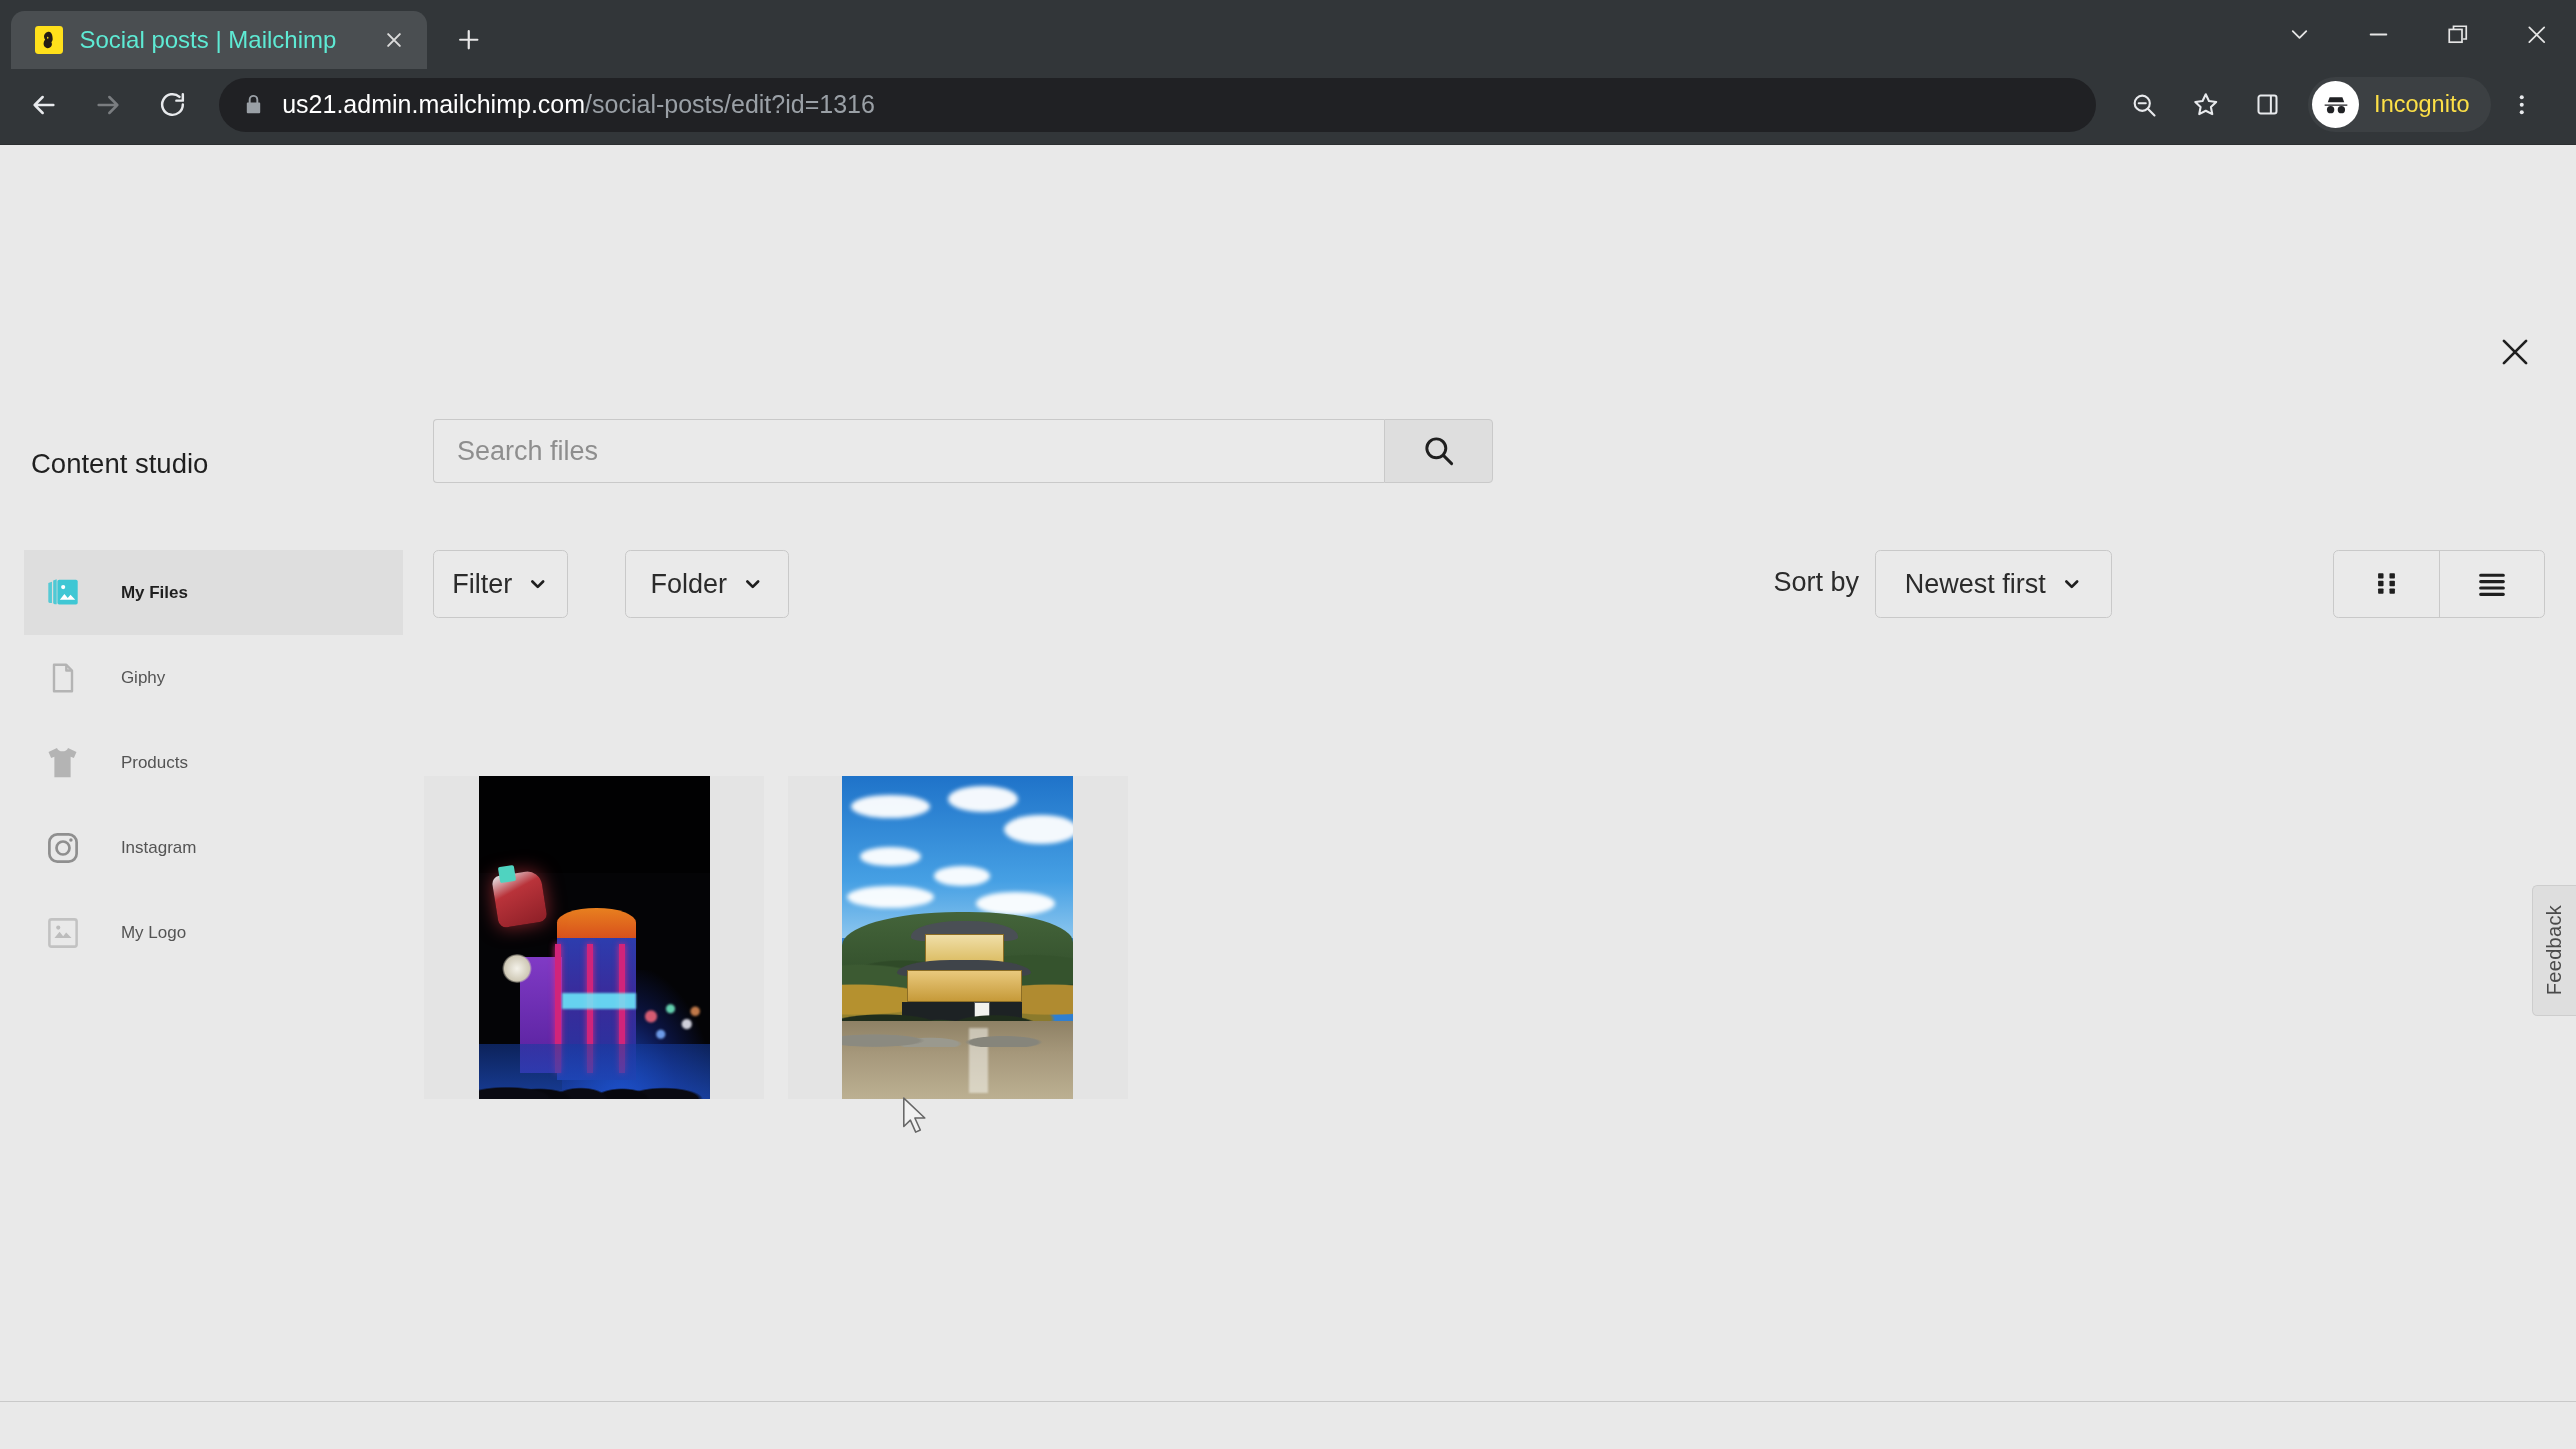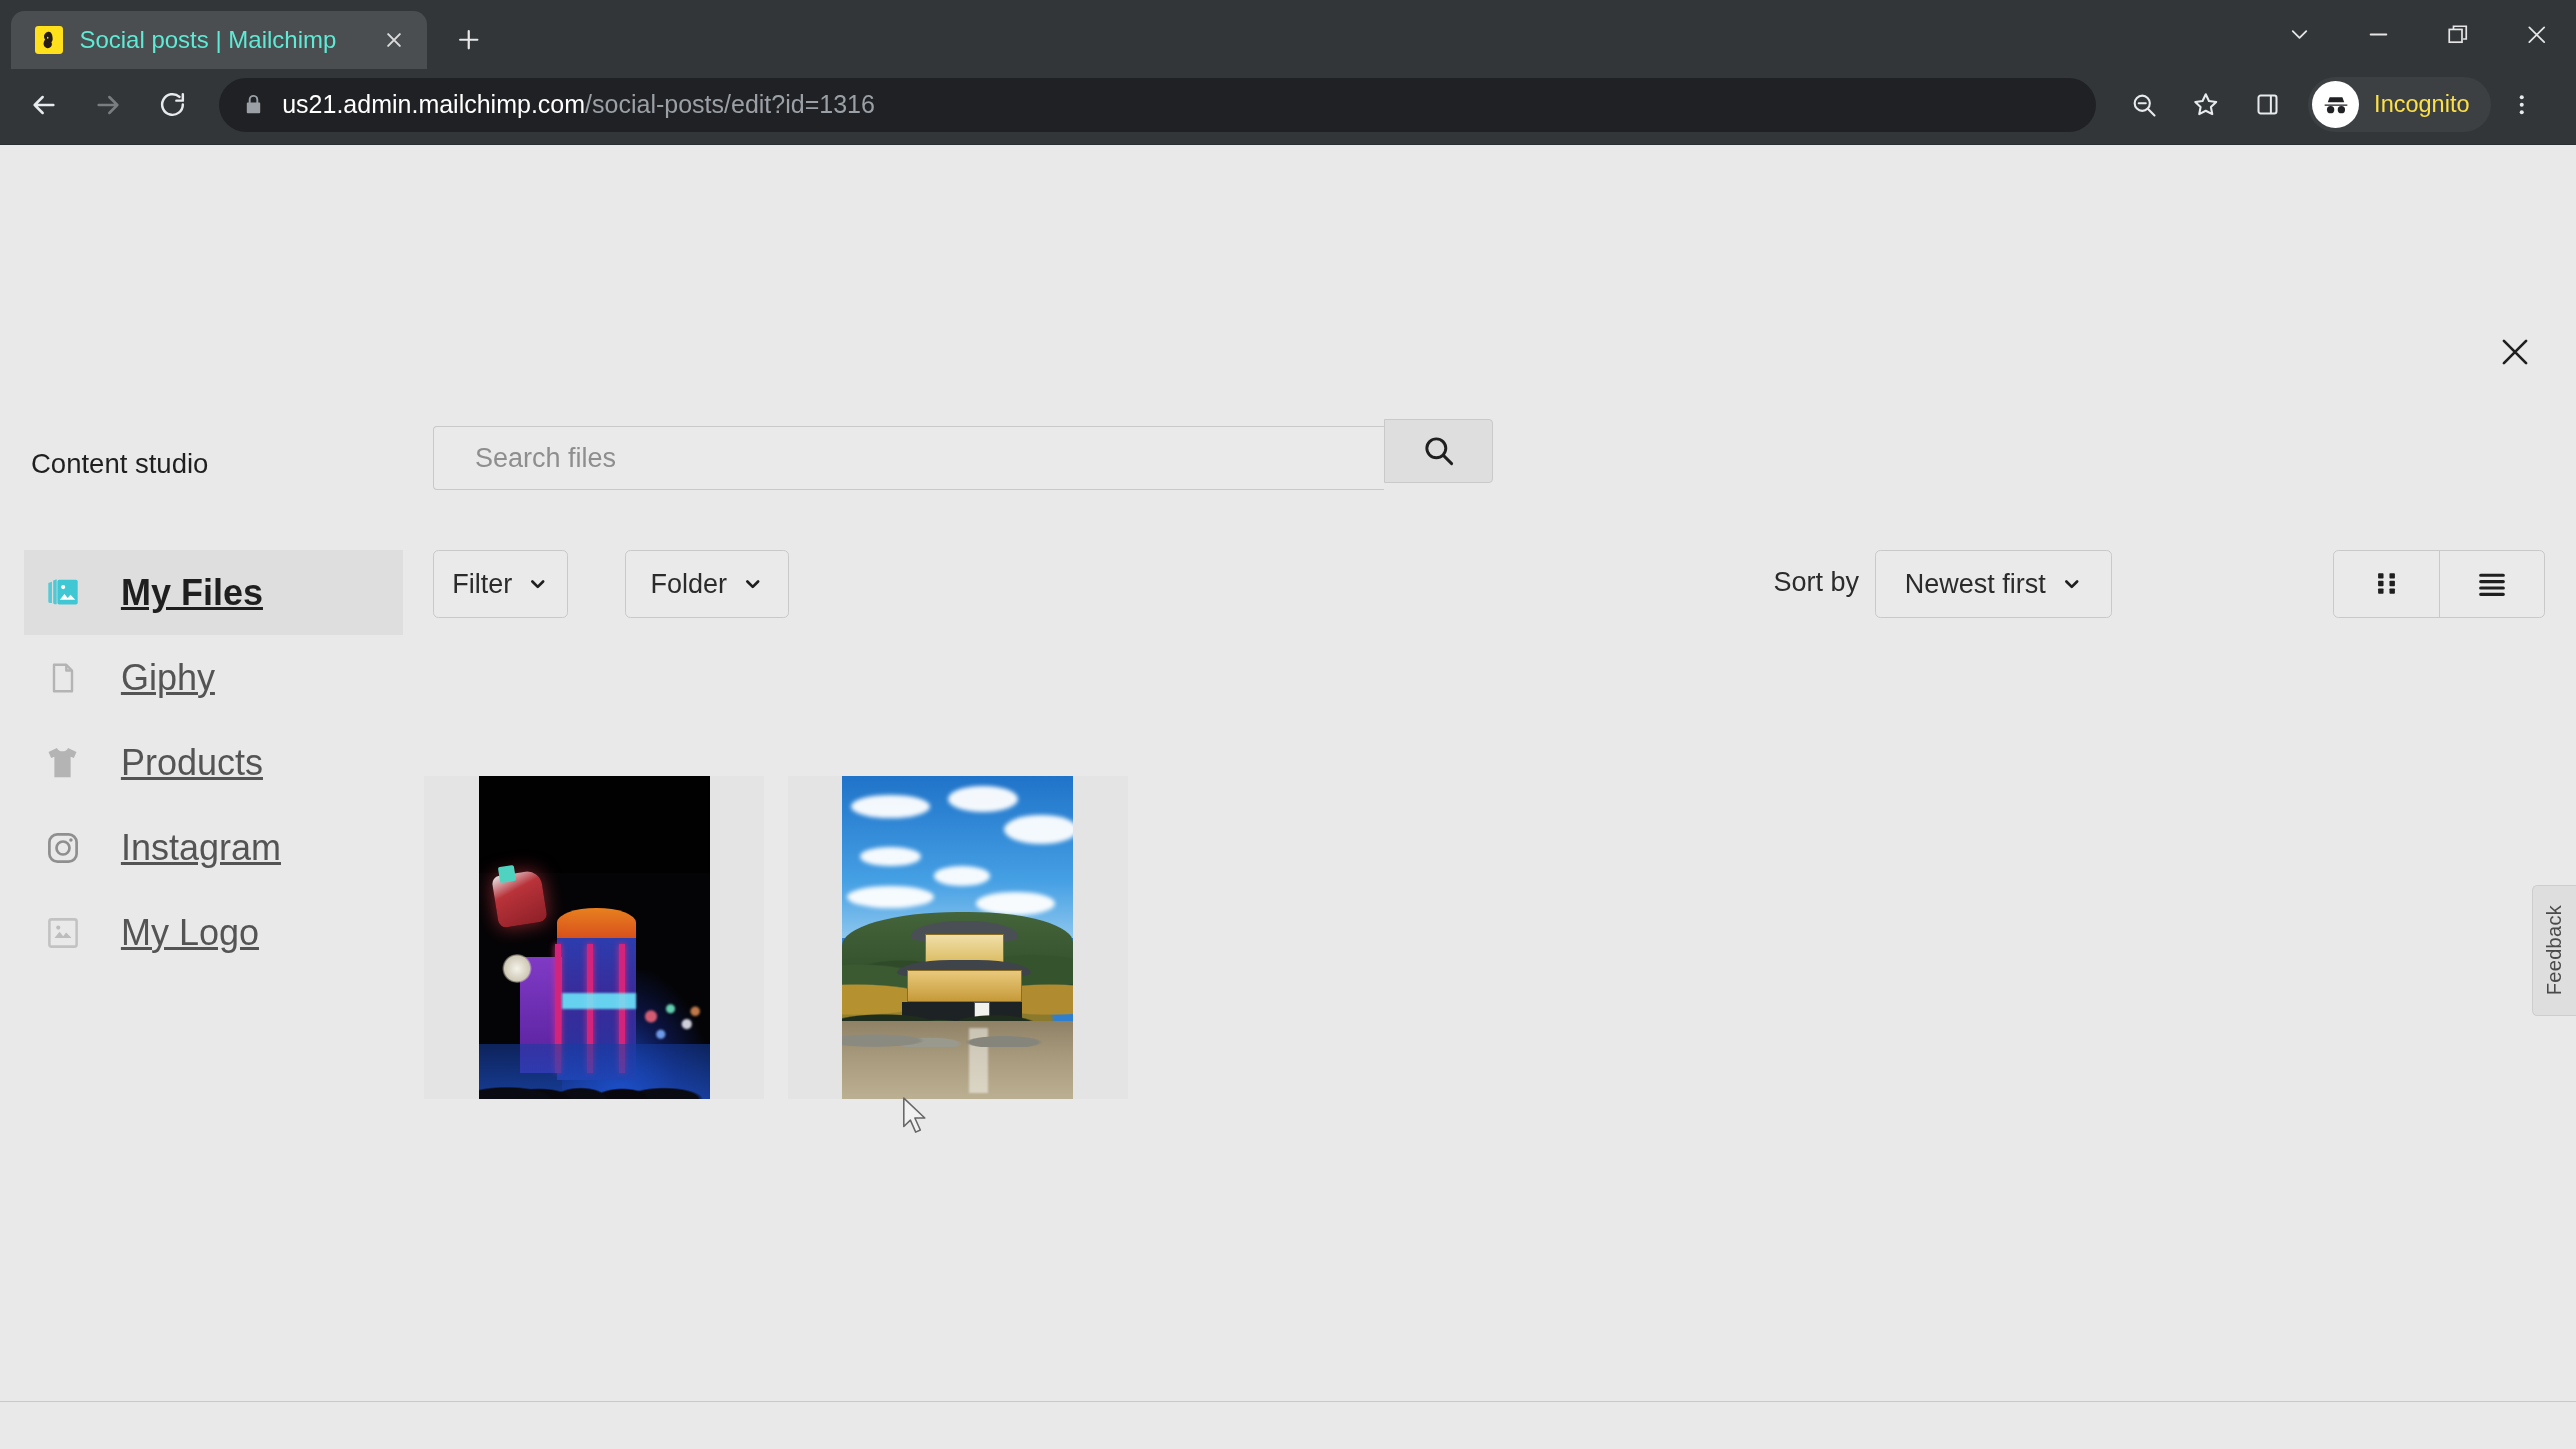--- a/index.html
+++ b/index.html
@@ -151,24 +151,23 @@
     height: 64px;
   }
   .search-input {
     width: 951px; height: 64px;
     border: 1.3px solid #c9c9c9;
     border-right: none;
     border-radius: 4px 0 0 4px;
     background: #eaeaea;
     font-size: 27px;
     color: #3a3a3a;
-    padding: 0 41px;
+    padding: 0 23px;
     font-family: "Liberation Sans", sans-serif;
     outline: none;
-    margin-top: 7px;
   }
   .search-input::placeholder { color: #8e8e8e; }
   .search-button {
     width: 109px; height: 64px;
     border: 1.3px solid #c9c9c9;
     border-radius: 0 4px 4px 0;
     background: #dedede;
     display: flex; align-items: center; justify-content: center;
     cursor: pointer;
   }
@@ -212,24 +211,23 @@
     padding-left: 13.4px;
     cursor: pointer;
   }
   .side-item.active { background: #dedede; }
   .side-icon {
     width: 52px; height: 48px;
     display: flex; align-items: center; justify-content: center;
     flex: none;
   }
   .side-label {
-    font-size: 36px;
+    font-size: 17px;
     color: #545454;
     margin-left: 32px;
-    text-decoration: underline;
   }
   .side-item.active .side-label { color: #1f1f1f; font-weight: bold; }
 
   
   .content-toolbar {
     position: absolute;
     left: 433px; top: 405px;
     right: 31px;
     height: 68px;
   }

